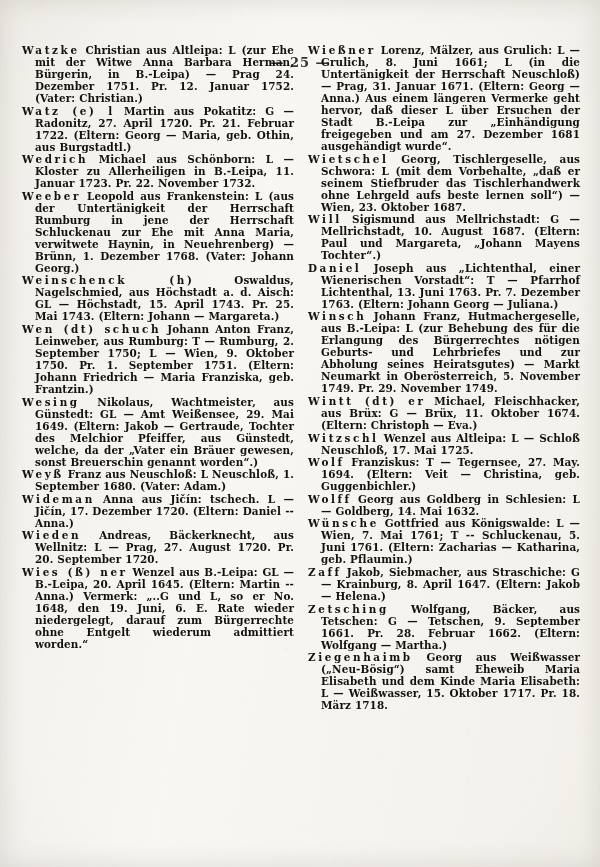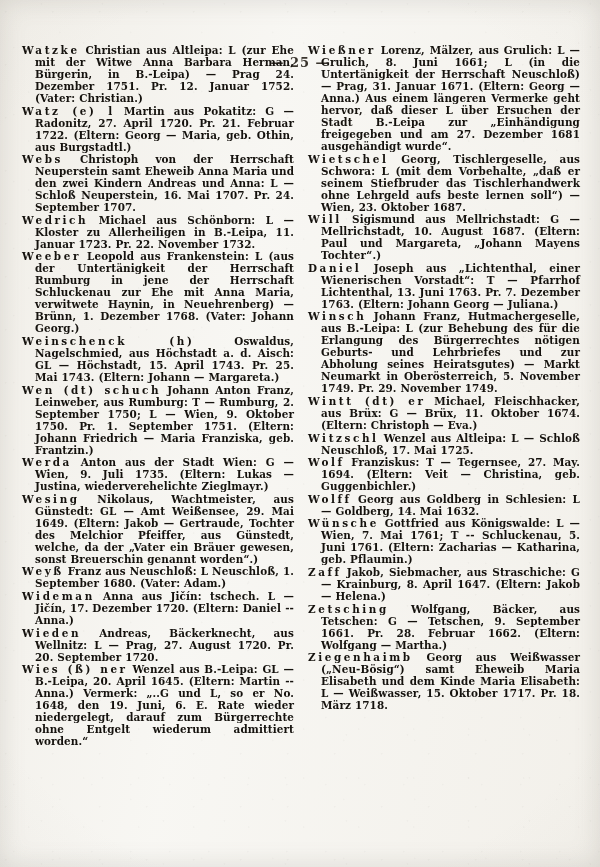--- a/index.html
+++ b/index.html
@@ -97,26 +97,24 @@
 <body>
 
 <div id="page">
 
   <div id="folio">— 25 —</div>
 
   <div id="columns">
     <div class="col" id="col-left">
         <p class="entry"><span class="hw">Watzke</span><span> Christian aus Altleipa: L (zur Ehe mit der Witwe Anna Barbara Herman, Bürgerin, in B.-Leipa) — Prag 24. Dezember 1751. Pr. 12. Januar 1752. (Vater: Christian.)</span></p>
         <p class="entry"><span class="hw">Watz (e) l</span><span> Martin aus Pokatitz: G — Radonitz, 27. April 1720. Pr. 21. Februar 1722. (Eltern: Georg — Maria, geb. Othin, aus Burgstadtl.)</span></p>
-        <p class="entry"><span class="hw">Webs</span><span> Christoph von der Herrschaft Neuperstein samt Eheweib Anna Maria und den zwei Kindern Andreas und Anna: L — Schloß Neuperstein, 16. Mai 1707. Pr. 24. September 1707.</span></p>
         <p class="entry"><span class="hw">Wedrich</span><span> Michael aus Schönborn: L — Kloster zu Allerheiligen in B.-Leipa, 11. Januar 1723. Pr. 22. November 1732.</span></p>
         <p class="entry"><span class="hw">Weeber</span><span> Leopold aus Frankenstein: L (aus der Untertänigkeit der Herrschaft Rumburg in jene der Herrschaft Schluckenau zur Ehe mit Anna Maria, verwitwete Haynin, in Neuehrenberg) — Brünn, 1. Dezember 1768. (Vater: Johann Georg.)</span></p>
         <p class="entry"><span class="hw">Weinschenck (h)</span><span> Oswaldus, Nagelschmied, aus Höchstadt a. d. Aisch: GL — Höchstadt, 15. April 1743. Pr. 25. Mai 1743. (Eltern: Johann — Margareta.)</span></p>
         <p class="entry"><span class="hw">Wen (dt) schuch</span><span> Johann Anton Franz, Leinweber, aus Rumburg: T — Rumburg, 2. September 1750; L — Wien, 9. Oktober 1750. Pr. 1. September 1751. (Eltern: Johann Friedrich — Maria Franziska, geb. Frantzin.)</span></p>
-        <p class="entry"><span class="hw">Werda</span><span> Anton aus der Stadt Wien: G — Wien, 9. Juli 1735. (Eltern: Lukas — Justina, wiederverehelichte Zieglmayr.)</span></p>
         <p class="entry"><span class="hw">Wesing</span><span> Nikolaus, Wachtmeister, aus Günstedt: GL — Amt Weißensee, 29. Mai 1649. (Eltern: Jakob — Gertraude, Tochter des Melchior Pfeiffer, aus Günstedt, welche, da der „Vater ein Bräuer gewesen, sonst Breuerschin genannt worden“.)</span></p>
         <p class="entry"><span class="hw">Weyß</span><span> Franz aus Neuschloß: L Neuschloß, 1. September 1680. (Vater: Adam.)</span></p>
         <p class="entry"><span class="hw">Wideman</span><span> Anna aus Jičín: tschech. L — Jičín, 17. Dezember 1720. (Eltern: Daniel -- Anna.)</span></p>
         <p class="entry"><span class="hw">Wieden</span><span> Andreas, Bäckerknecht, aus Wellnitz: L — Prag, 27. August 1720. Pr. 20. September 1720.</span></p>
         <p class="entry"><span class="hw">Wies (ß) ner</span><span> Wenzel aus B.-Leipa: GL — B.-Leipa, 20. April 1645. (Eltern: Martin -- Anna.) Vermerk: „..G und L, so er No. 1648, den 19. Juni, 6. E. Rate wieder niedergelegt, darauf zum Bürgerrechte ohne Entgelt wiederum admittiert worden.“</span></p>
       </div>
     <div class="col" id="col-right">
         <p class="entry"><span class="hw">Wießner</span><span> Lorenz, Mälzer, aus Grulich: L — Grulich, 8. Juni 1661; L (in die Untertänigkeit der Herrschaft Neuschloß) — Prag, 31. Januar 1671. (Eltern: Georg — Anna.) Aus einem längeren Vermerke geht hervor, daß dieser L über Ersuchen der Stadt B.-Leipa zur „Einhändigung freigegeben und am 27. Dezember 1681 ausgehändigt wurde“.</span></p>
         <p class="entry"><span class="hw">Wietschel</span><span> Georg, Tischlergeselle, aus Schwora: L (mit dem Vorbehalte, „daß er seinem Stiefbruder das Tischlerhandwerk ohne Lehrgeld aufs beste lernen soll“) — Wien, 23. Oktober 1687.</span></p>
         <p class="entry"><span class="hw">Will</span><span> Sigismund aus Mellrichstadt: G — Mellrichstadt, 10. August 1687. (Eltern: Paul und Margareta, „Johann Mayens Tochter“.)</span></p>

